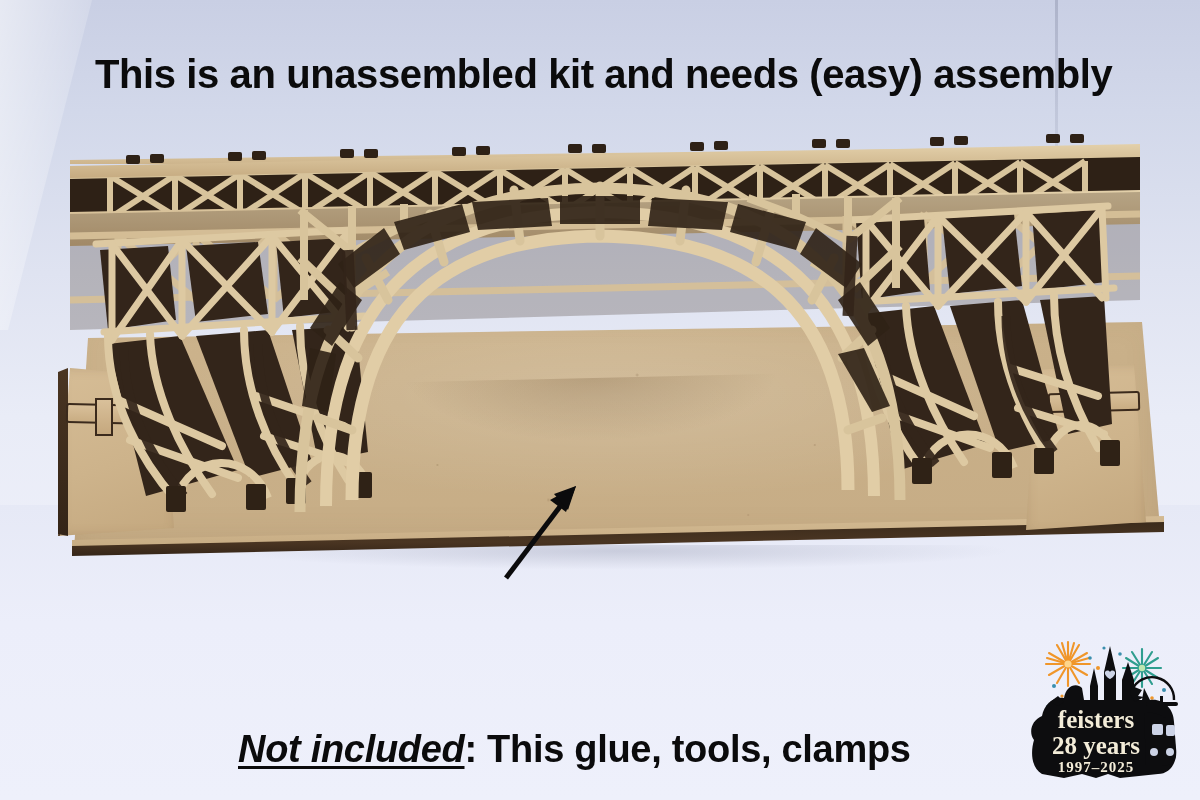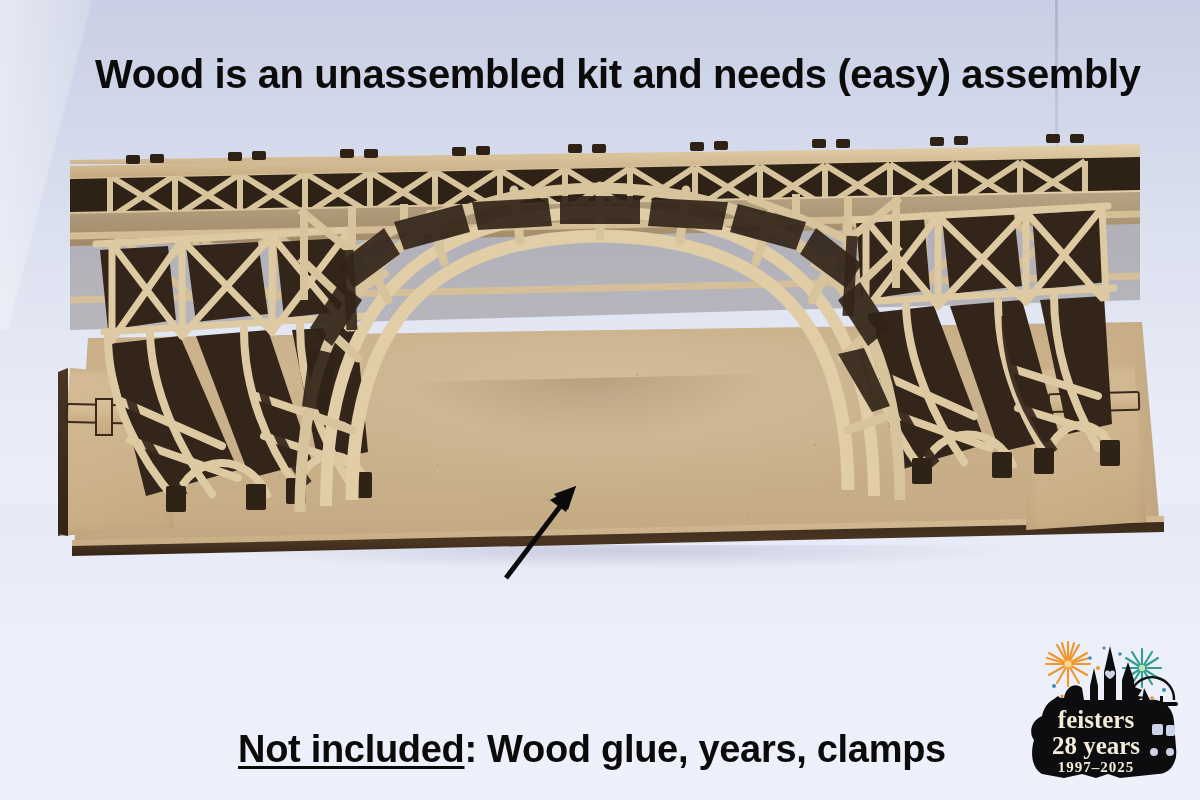--- a/index.html
+++ b/index.html
@@ -133,21 +133,21 @@
     font-family:"Liberation Sans", sans-serif;white-space:nowrap;
   }
   .caption-mid{
     position:absolute;left:238px;top:576px;width:790px;
     font-size:38px;font-weight:700;color:#0b0b0c;letter-spacing:-.3px;white-space:nowrap;
   }
   .caption-bottom{
     position:absolute;left:238px;top:728px;width:790px;
     font-size:38px;font-weight:700;color:#0b0b0c;letter-spacing:-.3px;white-space:nowrap;
   }
-  .caption-bottom .u{text-decoration:underline;text-underline-offset:4px;text-decoration-thickness:3px;}
+  .caption-bottom .u{text-decoration:underline;text-underline-offset:4px;text-decoration-thickness:3px;font-style:italic;}
   .arrow-svg{position:absolute;left:480px;top:470px;width:130px;height:120px;}
 
   
   .logo{position:absolute;left:1024px;top:628px;width:164px;height:152px;}
 </style>
 </head>
 <body>
 
 <div id="stage">
 
@@ -459,31 +459,31 @@
         </g>
       </g>
 
       <g stroke="#33251a" stroke-width="11" fill="none" opacity=".9">
         <path d="M348 250 L352 330"></path>
           <path d="M852 236 L848 316"></path>
       </g>
     </svg>
   </div>
 
-  <div class="headline">Wood is an unassembled kit and needs (easy) assembly</div>
+  <div class="headline">This is an unassembled kit and needs (easy) assembly</div>
 
   <svg class="arrow-svg" viewBox="0 0 130 120">
     <line x1="26" y1="108" x2="88" y2="26" stroke="#0b0b0c" stroke-width="5"></line>
     <polygon points="96,16 70,30 86,42" fill="#0b0b0c"></polygon>
     <polygon points="96,16 74,24 88,40" fill="#0b0b0c"></polygon>
   </svg>
 
 
   <div class="caption-bottom">
-    <span class="u">Not included</span><span>: Wood glue, years, clamps</span>
+    <span class="u">Not included</span><span>: This glue, tools, clamps</span>
   </div>
 
   <svg class="logo" viewBox="0 0 164 152">
 
     <g stroke="#f0962a" stroke-width="2.1" stroke-linecap="round" fill="none">
       <g transform="translate(44,36)">
         <line x1="0" y1="0" x2="0" y2="-22"></line>
           <line x1="0" y1="0" x2="11" y2="-19"></line>
         <line x1="0" y1="0" x2="19" y2="-11"></line>
           <line x1="0" y1="0" x2="22" y2="0"></line>

